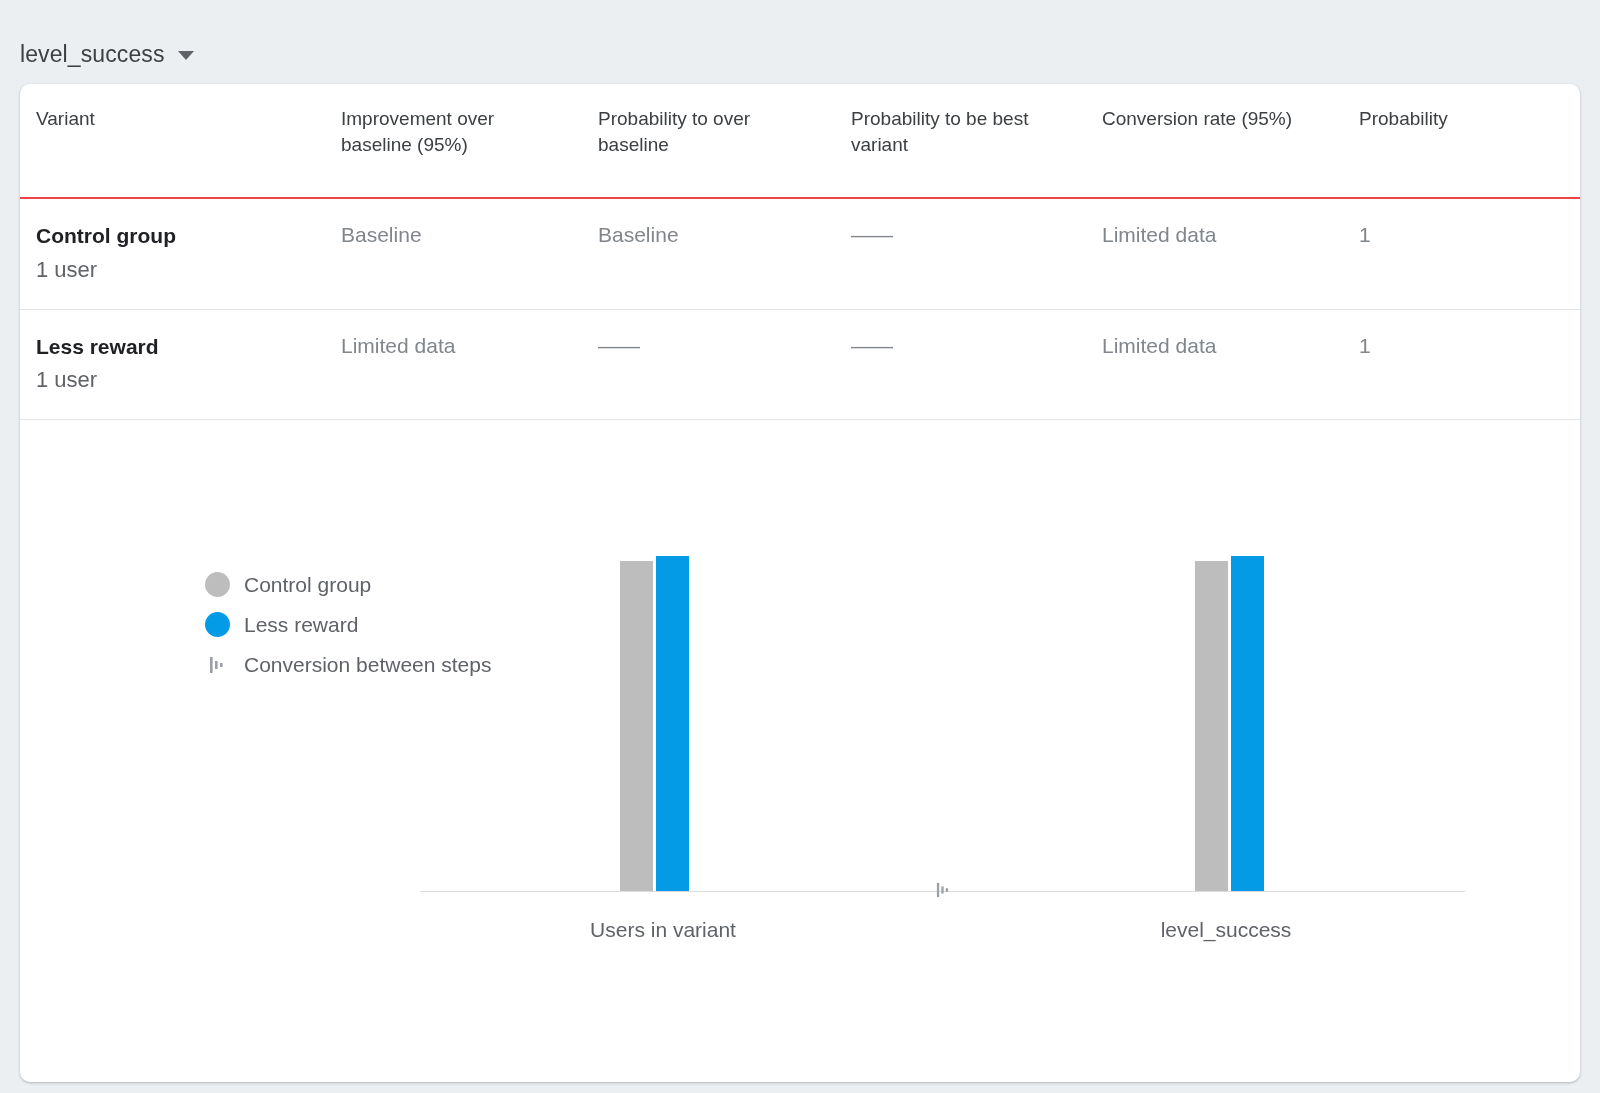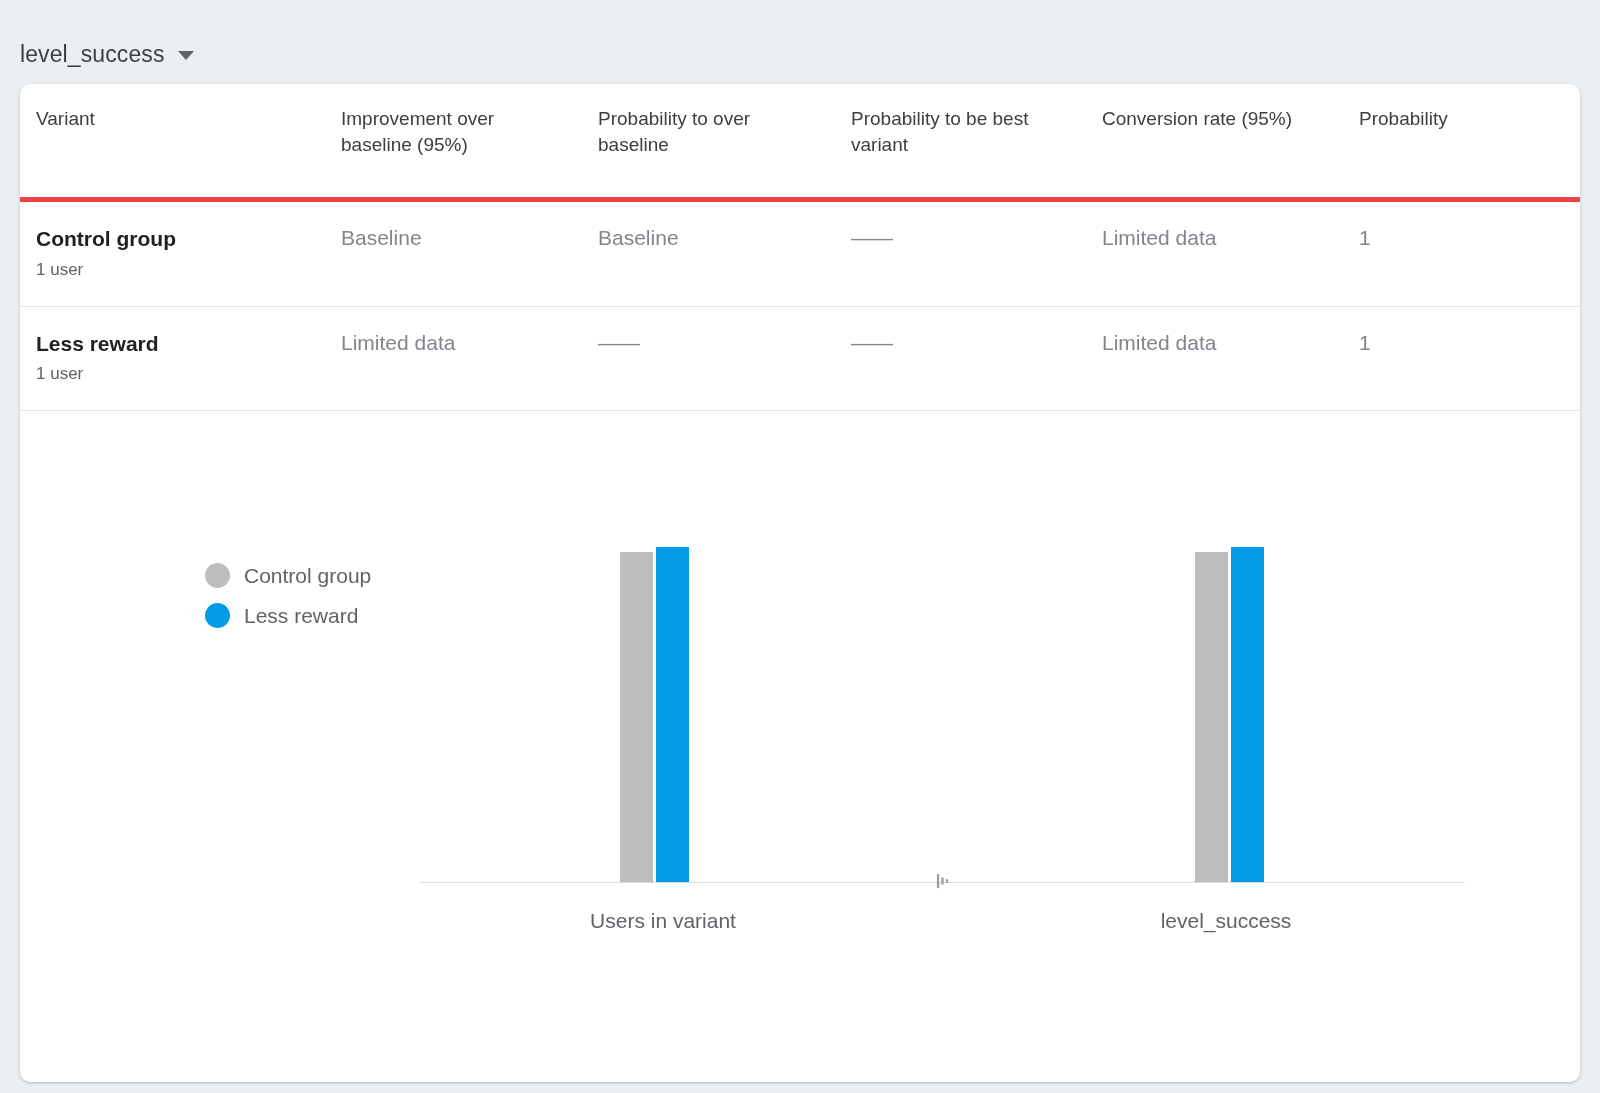--- a/index.html
+++ b/index.html
@@ -64,21 +64,21 @@
     table-layout: fixed;
   }
   table.variants th {
     text-align: left;
     font-weight: 400;
     font-size: 19px;
     color: #3c4043;
     padding: 22px 16px 40px 16px;
     vertical-align: top;
     line-height: 1.35;
-    border-bottom: 5px solid #ef4444;
+    border-bottom: 2px solid #ef4444;
   }
   table.variants td {
     font-size: 21px;
     color: #80868b;
     padding: 24px 16px 26px 16px;
     vertical-align: top;
     border-bottom: 1px solid #e4e6e8;
   }
   th.col-variant, td.col-variant { width: 305px; padding-left: 38px; }
   th.col-improv,  td.col-improv  { width: 257px; }
@@ -87,21 +87,21 @@
   th.col-conv,    td.col-conv    { width: 257px; }
   th.col-convs,   td.col-convs   { width: auto; }
 
   .variant-name {
     font-size: 21px;
     font-weight: bold;
     color: #202124;
     line-height: 1.25;
   }
   .variant-sub {
-    font-size: 17px;
+    font-size: 22px;
     color: #5f6368;
     margin-top: 7px;
   }
   .val-strong { color: #202124; }
 
   
   .chart-area {
     position: relative;
     height: 620px;
   }
@@ -235,20 +235,30 @@
 
       <div class="legend">
         <div class="legend-row">
           <span class="legend-dot" style="background:#bdbdbd"></span>
           <span class="legend-text">Control group</span>
         </div>
         <div class="legend-row">
           <span class="legend-dot" style="background:#039be5"></span>
           <span class="legend-text">Less reward</span>
         </div>
+        <div class="legend-row">
+          <span class="legend-glyph">
+            <svg width="20" height="18" viewBox="0 0 20 18" aria-hidden="true">
+              <rect x="2" y="1" width="2.6" height="16" fill="#9aa0a6"></rect>
+              <rect x="7" y="5" width="2.6" height="8" fill="#9aa0a6"></rect>
+              <rect x="12" y="7" width="2.6" height="4" fill="#9aa0a6"></rect>
+            </svg>
+          </span>
+          <span class="legend-text">Conversion between steps</span>
+        </div>
       </div>
 
       <div class="plot">
         <div class="axis-line"></div>
 
         <div class="bar-group" style="left:200px;">
           <div class="bar control" style="height:330px"></div>
           <div class="bar variant" style="height:335px"></div>
         </div>
         <div class="group-label" style="left:243px;">Users in variant</div>

